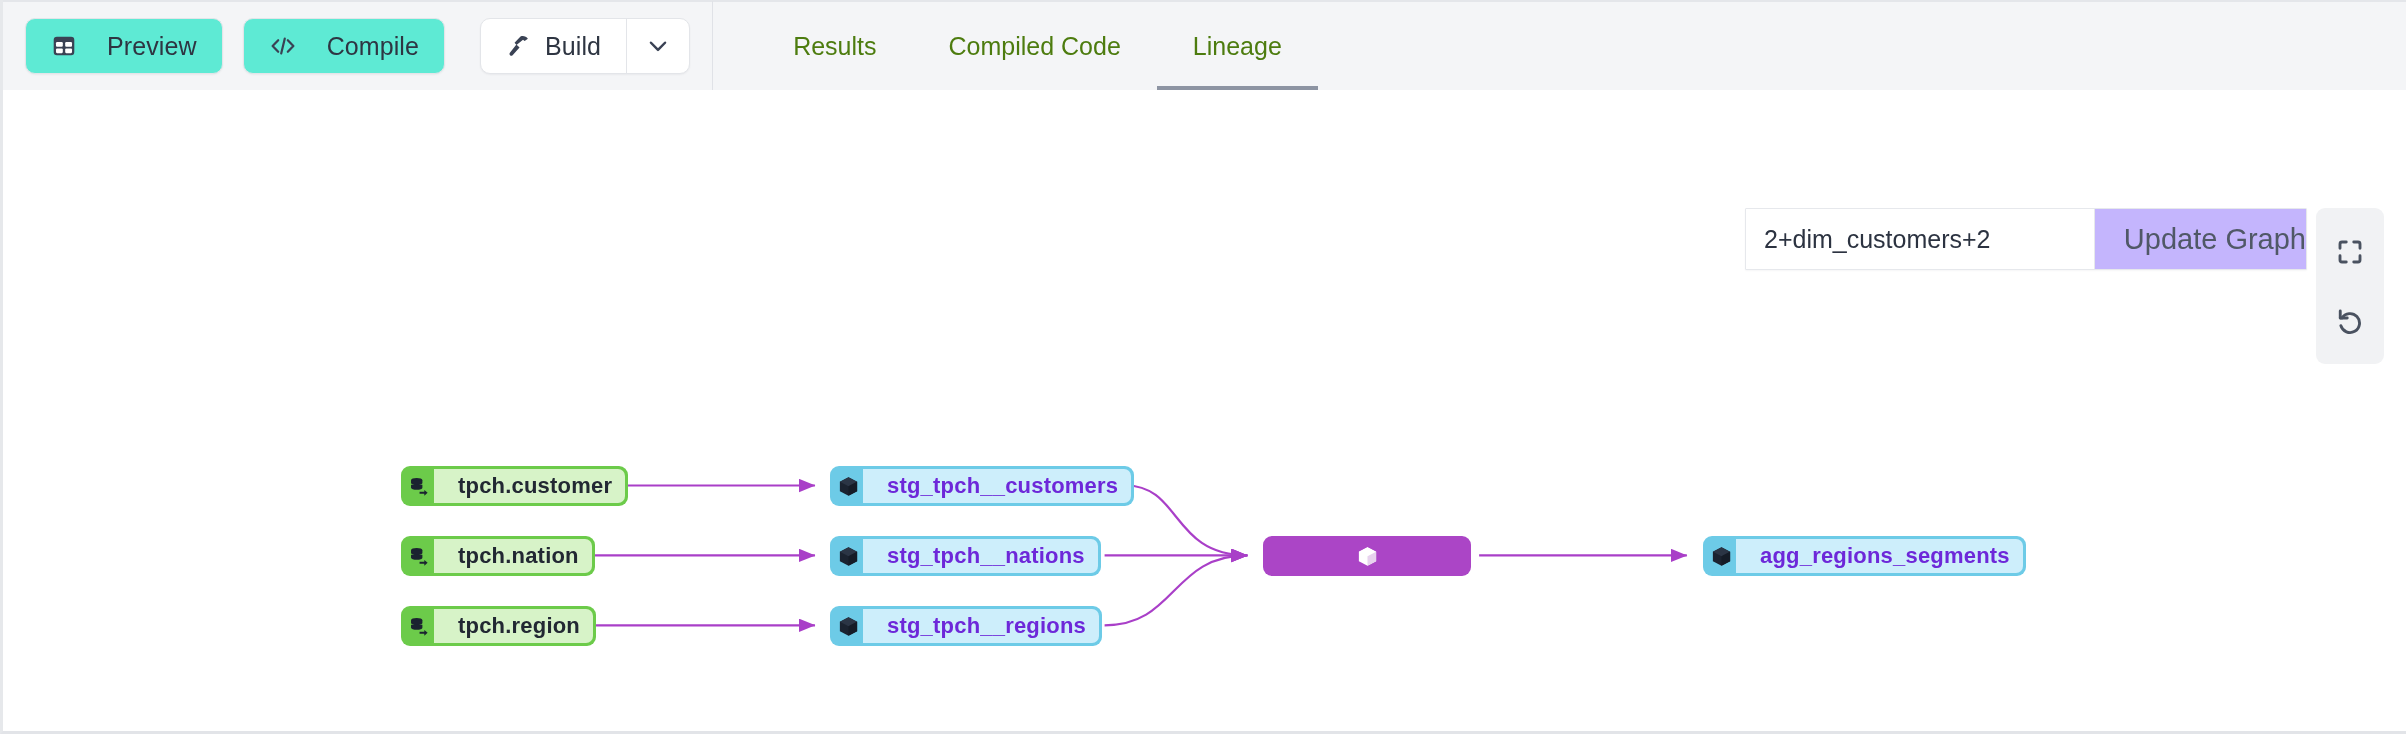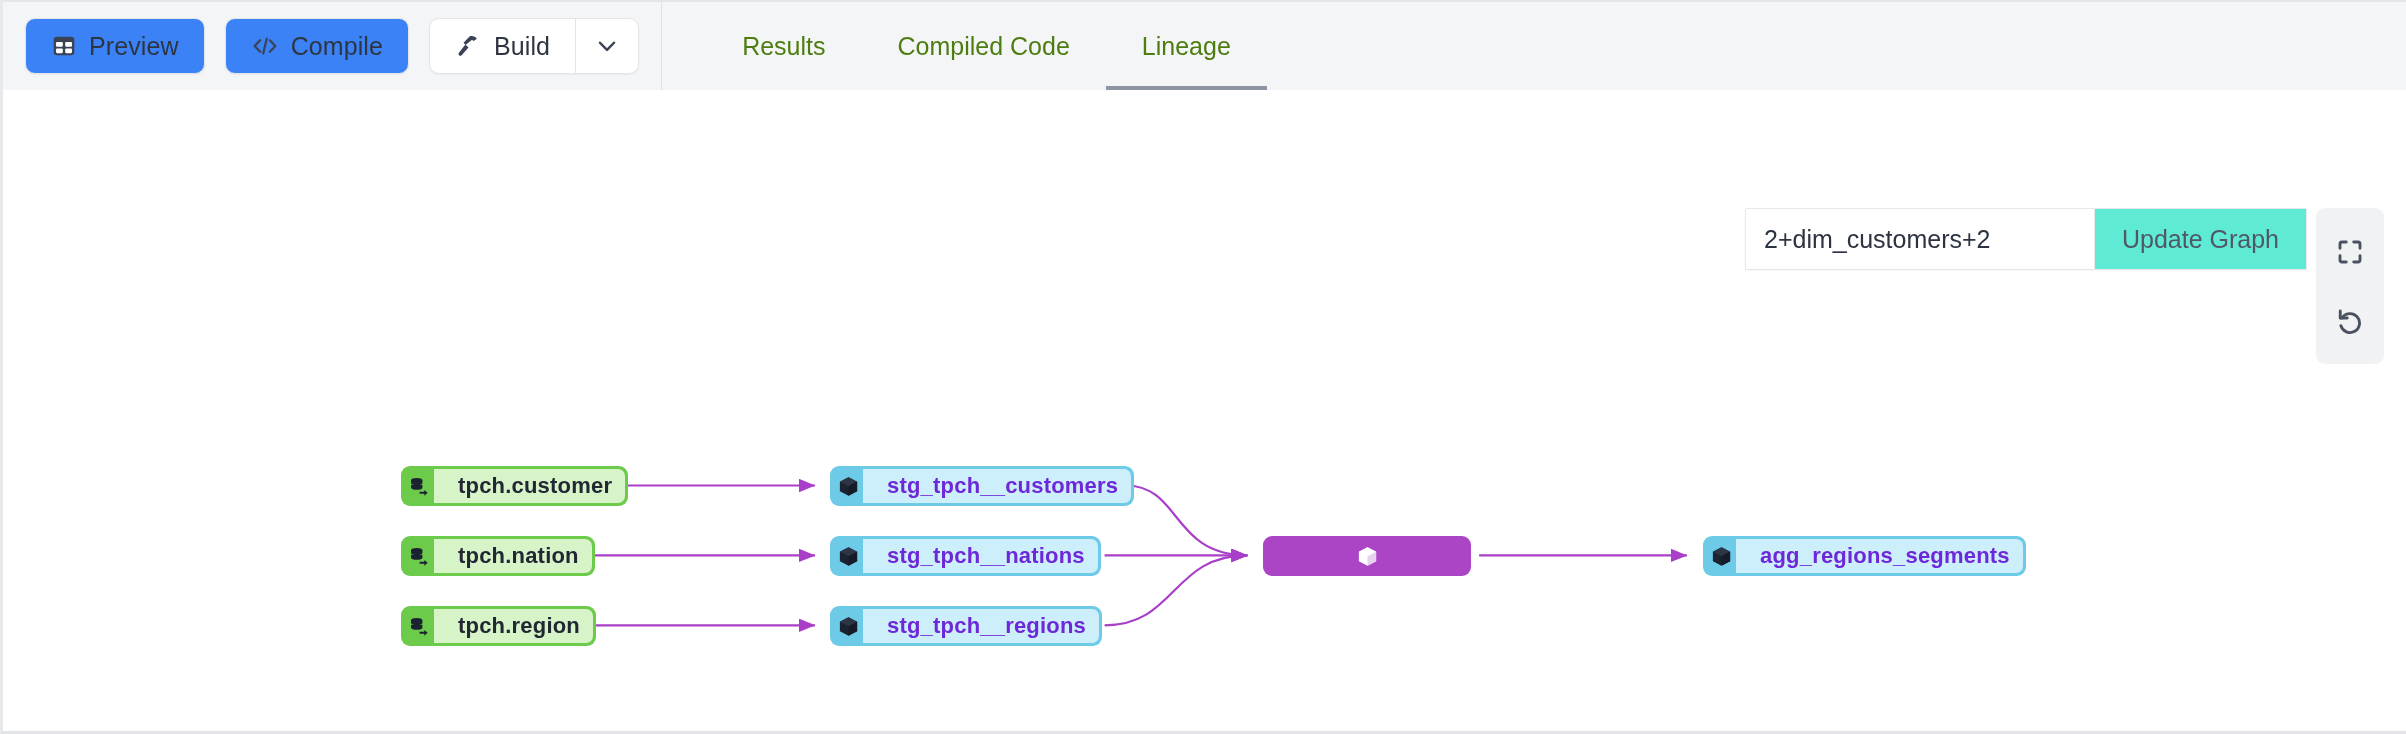--- a/index.html
+++ b/index.html
@@ -23,42 +23,43 @@
     height: 90px;
     background: #f4f5f7;
     border-top: 2px solid #e4e6ea;
     display: flex;
     align-items: center;
     padding-left: 22px;
   }
   .btn-group { display: flex; align-items: center; gap: 20px; }
   .tbtn {
     height: 56px;
-    background: #3b82f6;
+    background: #5eead4;
     border: 1px solid #e3e5e9;
     border-radius: 10px;
     display: flex; align-items: center;
-    gap: 12px;
+    gap: 30px;
     padding: 0 25px;
     cursor: pointer;
     box-shadow: 0 1px 2px rgba(16,24,40,.05);
   }
   .tbtn-label {
     font-size: 25px;
     color: #2e3542;
     letter-spacing: .1px;
     white-space: nowrap;
   }
   .split {
     display: flex; align-items: center;
     background: #ffffff;
     border: 1px solid #e3e5e9;
     border-radius: 10px;
     height: 56px;
     box-shadow: 0 1px 2px rgba(16,24,40,.05);
+    margin-left: 15px;
   }
   .split .seg-main {
     display: flex; align-items: center; gap: 13px;
     padding: 0 25px; height: 100%;
     cursor: pointer;
   }
   .split .seg-div { width: 1px; height: 100%; background: #e3e5e9; }
   .split .seg-caret {
     width: 62px; height: 100%;
     display: flex; align-items: center; justify-content: center;
@@ -123,28 +124,29 @@
     width: 348px;
     border: none; outline: none;
     background: #ffffff;
     font-family: "Liberation Sans", sans-serif;
     font-size: 25px;
     color: #2c3341;
     padding: 0 18px;
   }
   .graph-update {
     width: 212px;
-    background: #5eead4;
+    background: #c4b5fd;
     border: none;
     border-left: 1px solid #e6e8ec;
     font-family: "Liberation Sans", sans-serif;
-    font-size: 25px;
+    font-size: 29px;
     color: #505867;
     cursor: pointer;
     white-space: nowrap;
+    text-align: right;
   }
 
   .side-tools {
     position: absolute;
     top: 118px; left: 2313px;
     width: 68px;
     background: #f1f2f4;
     border-radius: 9px;
     display: flex; flex-direction: column;
     align-items: center;

